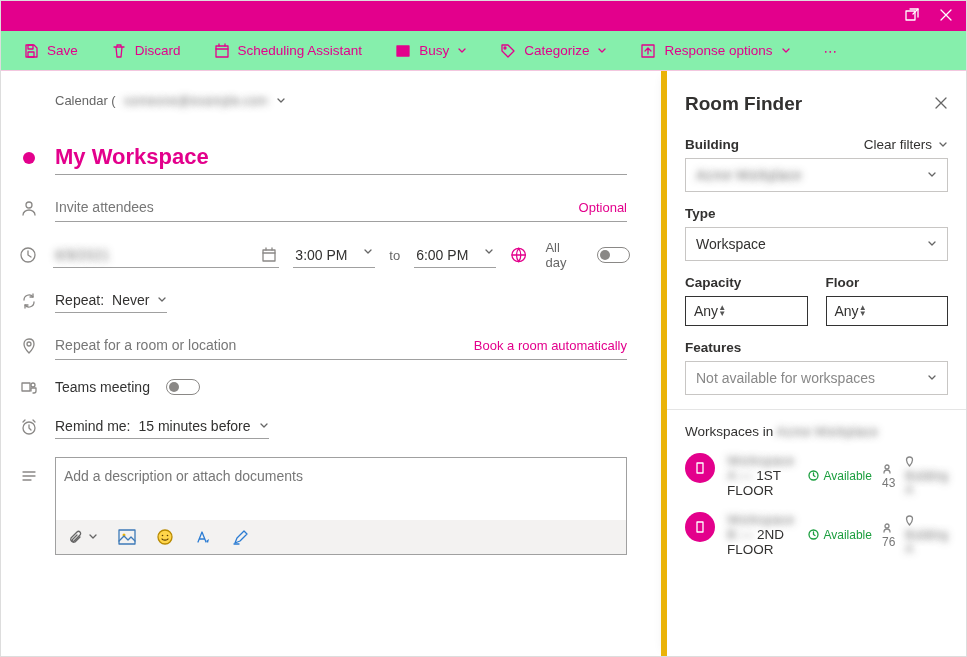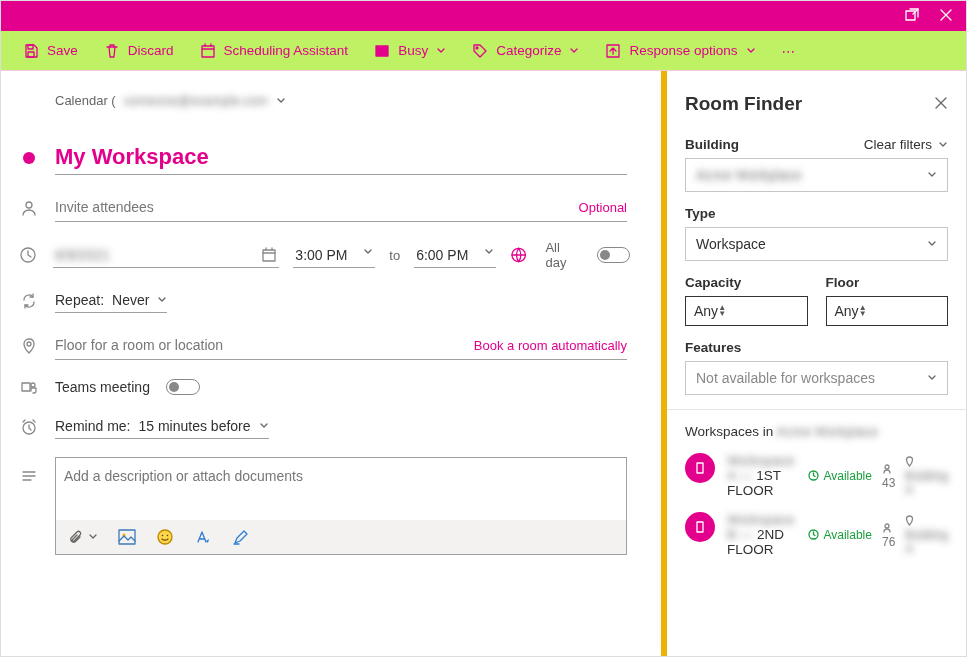--- a/index.html
+++ b/index.html
@@ -1,20 +1,20 @@
 <!DOCTYPE html>
 <html><head>
 <meta charset="utf-8">
 <style>
   html,body{margin:0;padding:0;font-family:"Segoe UI",Arial,sans-serif;font-size:14px;color:#323130;background:#f6f6f6}
   *{box-sizing:border-box}
   .window{width:967px;height:657px;margin:0 auto;background:#fff;border:1px solid #ddd;display:flex;flex-direction:column;overflow:hidden}
   .titlebar{height:30px;background:#e3008c;display:flex;align-items:center;justify-content:flex-end;padding:0 12px;gap:18px}
   .titlebar svg{stroke:#fff}
-  .toolbar{height:40px;background:#bef264;display:flex;align-items:center;padding:0 22px;gap:26px;border-bottom:1px solid #f3c7df}
+  .toolbar{height:40px;background:#86efac;display:flex;align-items:center;padding:0 22px;gap:33px;border-bottom:1px solid #f3c7df}
   .tbtn{display:flex;align-items:center;gap:8px;color:#e3008c;cursor:pointer;font-size:13.5px}
   .tbtn svg{stroke:#e3008c}
   .chev-down{width:10px;height:10px;display:inline-block}
   .body{flex:1;display:flex;overflow:hidden}
   .left{flex:1;overflow:auto;padding:18px 34px 18px 18px}
   .right{width:305px;border-left:6px solid #eab308;padding:22px 18px 0 18px;overflow:auto;box-shadow:-4px 0 10px -6px rgba(0,0,0,0.08)}
   .crumb{display:flex;align-items:center;gap:8px;margin:4px 0 32px 36px;color:#666;font-size:13px}
   .blur{color:transparent;text-shadow:0 0 7px rgba(90,90,90,0.85);user-select:none}
   .row{display:flex;align-items:center;gap:16px;margin-bottom:18px}
   .icon-col{width:20px;display:flex;justify-content:center;color:#8a8886}
@@ -222,21 +222,21 @@
       </div>
 
       <div class="row loc-row">
         <div class="icon-col">
             <svg width="18" height="18" viewBox="0 0 18 18">
               <path d="M9 2c3 0 5 2 5 5 0 4-5 9-5 9s-5-5-5-9c0-3 2-5 5-5z"></path>
               <circle cx="9" cy="7" r="2"></circle>
             </svg>
           </div>
         <div class="uline">
-          <span class="ph">Floor for a room or location</span>
+          <span class="ph">Repeat for a room or location</span>
           <span class="bookauto">Book a room automatically</span>
         </div>
       </div>
 
       <div class="row teams-row">
         <div class="icon-col">
             <svg width="18" height="18" viewBox="0 0 18 18">
               <rect x="2" y="5" width="8" height="8"></rect>
               <circle cx="13" cy="7" r="2"></circle>
               <path d="M11 13v-3h5v3a2 2 0 0 1-2 2h-1"></path>

